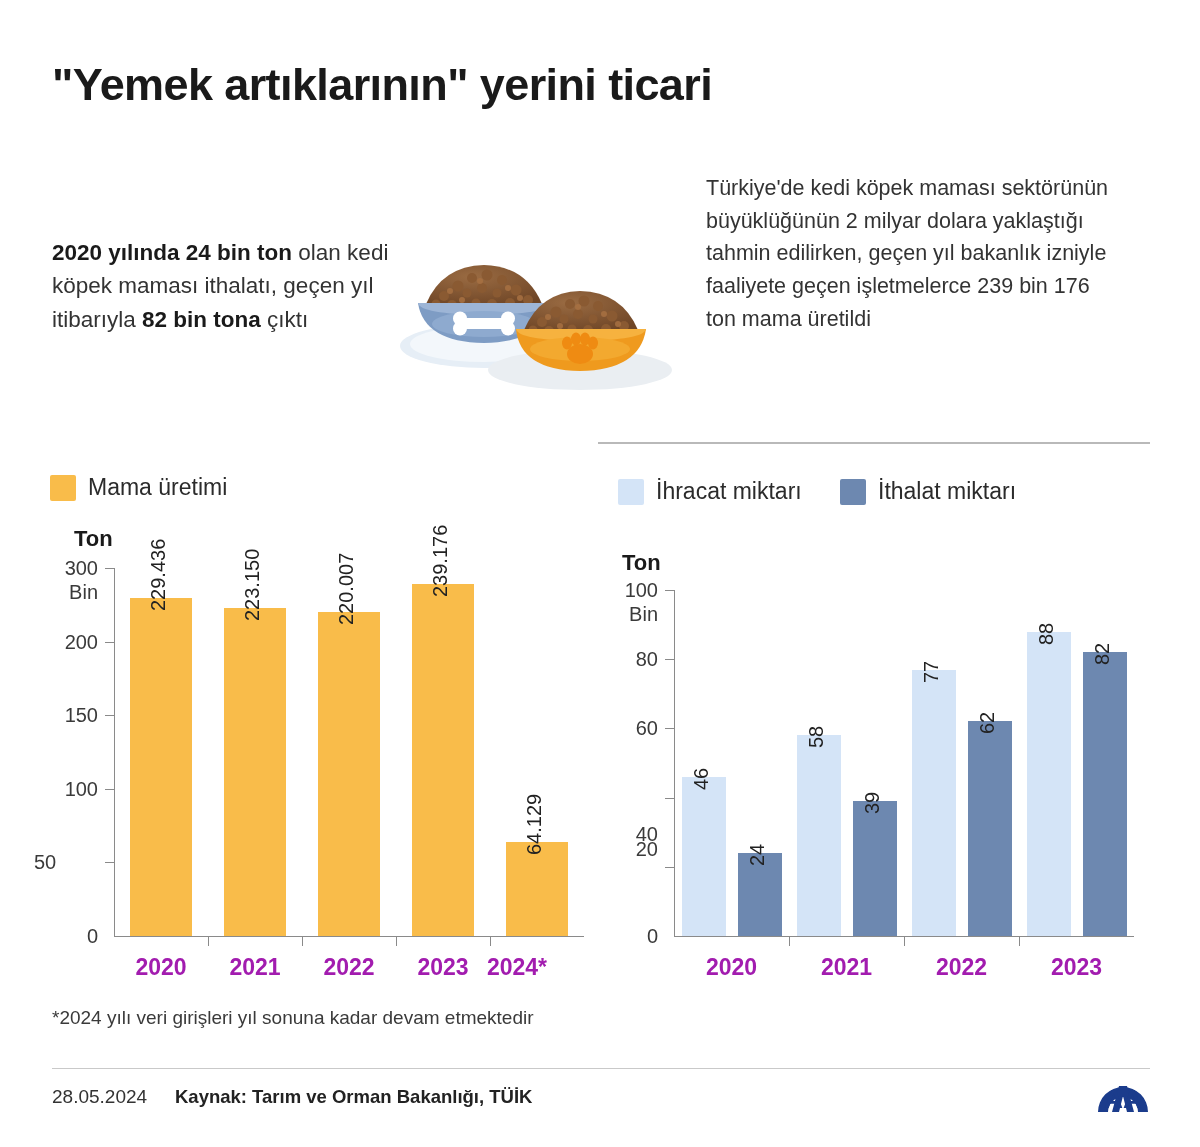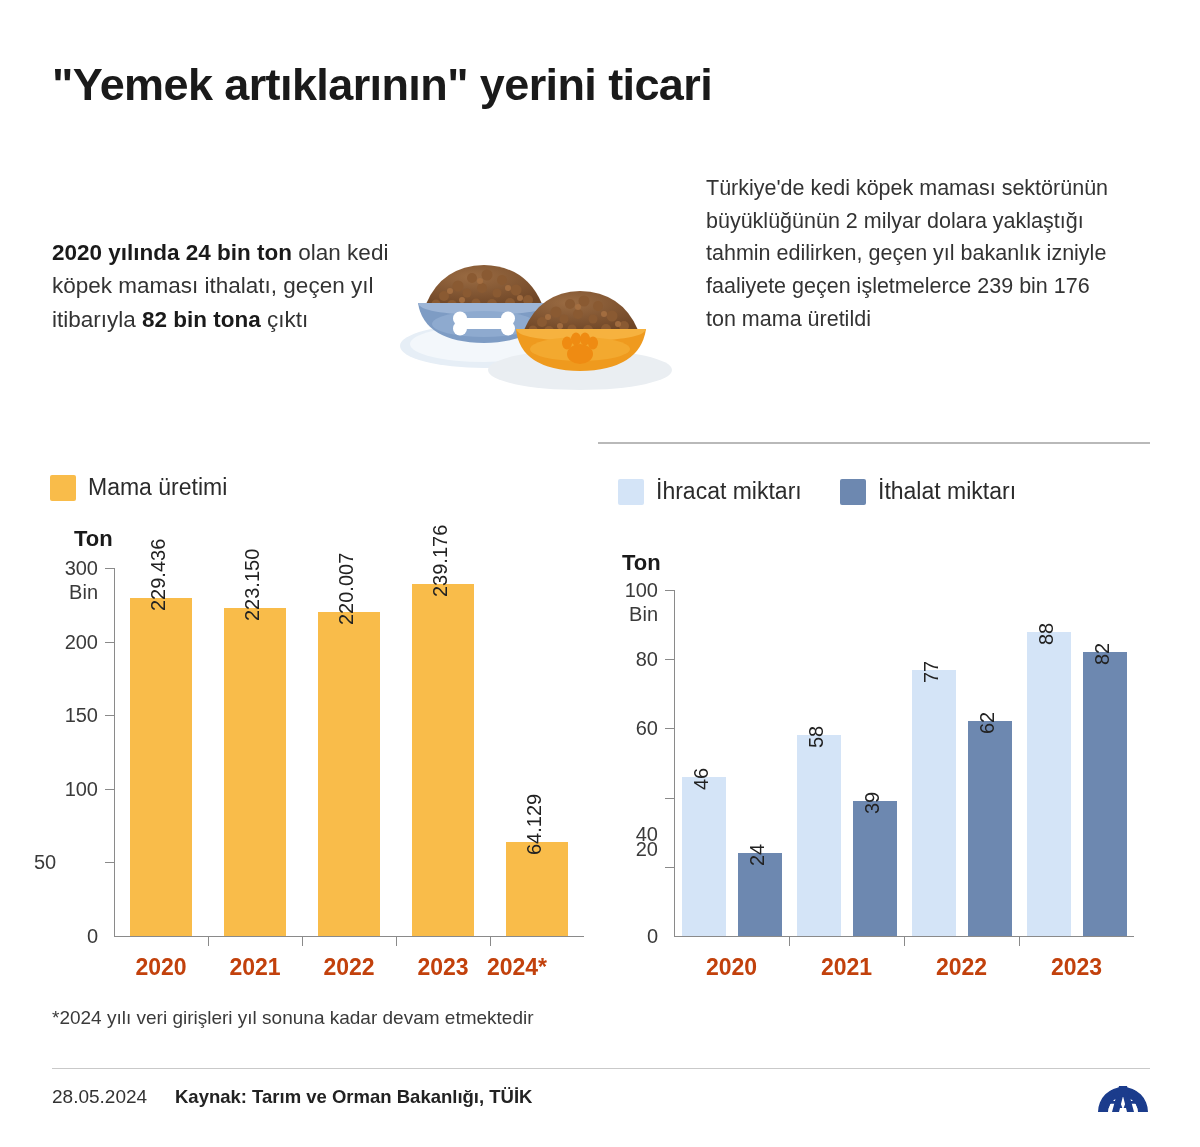--- a/index.html
+++ b/index.html
@@ -64,21 +64,21 @@
   .tick { position: absolute; height: 1px; background: #8a8a8a; width: 9px; }
   .ytick-lab {
     position: absolute; font-size: 20px; color: #3a3a3a;
     text-align: right; transform: translateY(-50%); white-space: nowrap;
   }
   .ytick-sub {
     position: absolute; font-size: 20px; color: #3a3a3a;
     text-align: right; white-space: nowrap;
   }
   .xtick-lab {
-    position: absolute; font-size: 23px; font-weight: 700; color: #c2410c;
+    position: absolute; font-size: 23px; font-weight: 700; color: #a21caf;
     text-align: center; white-space: nowrap;
   }
   .bar { position: absolute; bottom: 0; }
   .bar-val {
     position: absolute; font-size: 20px; color: #222;
     white-space: nowrap; transform-origin: left bottom;
     transform: rotate(-90deg);
   }
 
   

